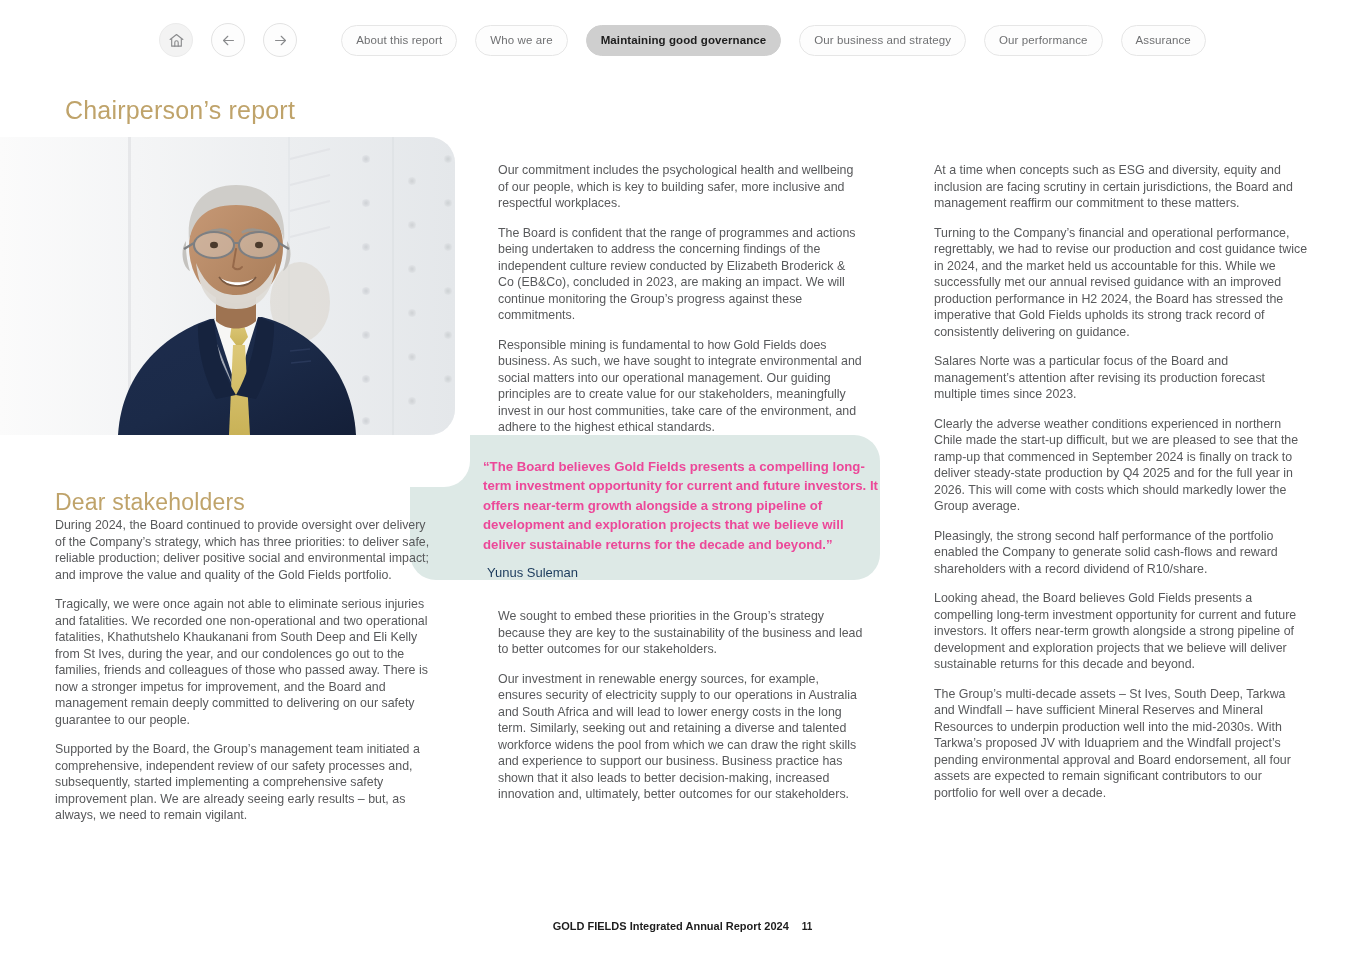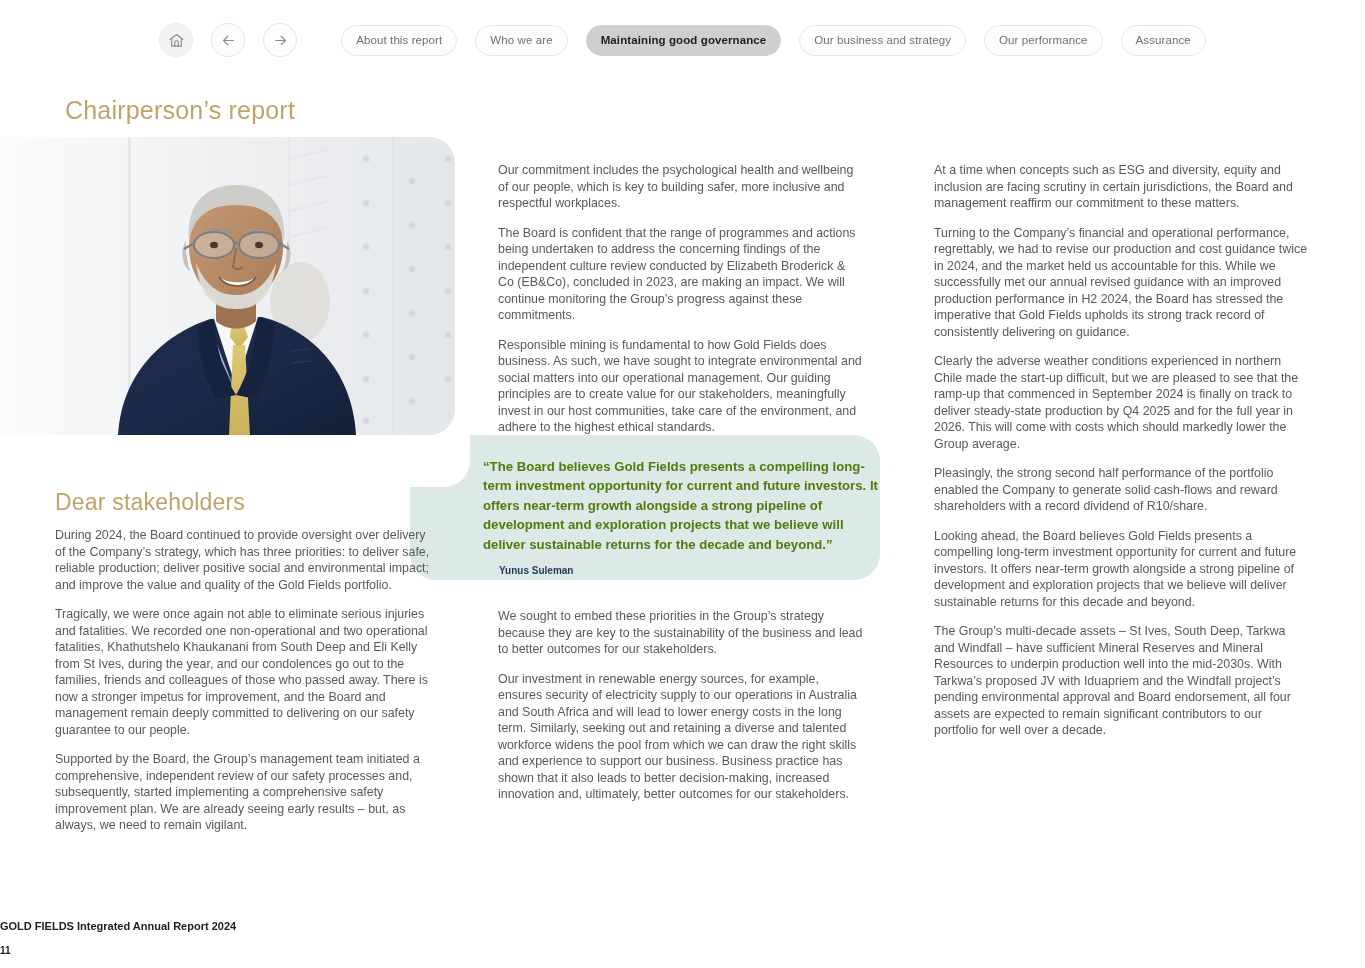--- a/index.html
+++ b/index.html
@@ -102,41 +102,41 @@
   }
   #quote-content {
     position: absolute;
     left: 483px; top: 457px;
     width: 395px;
   }
   .quote-text {
     font-size: 13.2px;
     line-height: 1.47;
     font-weight: bold;
-    color: #4d7c0f;
+    color: #ec4899;
     margin: 0;
   }
   .quote-name {
-    font-size: 10px;
-    font-weight: bold;
+    font-size: 13px;
+    font-weight: normal;
     color: #1b3a5c;
-    margin: 11px 0 0 16px;
+    margin: 11px 0 0 4px;
   }
 
   
   .col-text p {
     margin: 0 0 13px 0;
     font-size: 12.4px;
     line-height: 1.33;
     color: #58595b;
   }
   .col-head {
     font-size: 23px;
     color: #bfa36a;
-    margin: 0 0 11px 0;
+    margin: 0 0 1px 0;
     font-weight: normal;
     letter-spacing: 0.2px;
   }
 
   #col-left {
     position: absolute;
     left: 55px; top: 489px;
     width: 375px;
   }
   #col-mid-top {
@@ -160,21 +160,20 @@
     position: absolute;
     left: 0; top: 920px;
     width: 1365px;
     display: flex;
     align-items: baseline;
     justify-content: center;
     gap: 13px;
     font-size: 11px;
     color: #1d1d1d;
     font-weight: bold;
-    flex-direction: column;
   }
   #footer .fnum { font-size: 10px; }
 </style>
 </head>
 <body>
 
 <div id="topnav">
   <div class="nav-inner">
 
     <div class="nav-circle home">
@@ -353,20 +352,21 @@
 </div>
 
 <div id="col-mid-bottom" class="col-text">
   <p>We sought to embed these priorities in the Group’s strategy because they are key to the sustainability of the business and lead to better outcomes for our stakeholders.</p>
   <p>Our investment in renewable energy sources, for example, ensures security of electricity supply to our operations in Australia and South Africa and will lead to lower energy costs in the long term. Similarly, seeking out and retaining a diverse and talented workforce widens the pool from which we can draw the right skills and experience to support our business. Business practice has shown that it also leads to better decision-making, increased innovation and, ultimately, better outcomes for our stakeholders.</p>
 </div>
 
 <div id="col-right" class="col-text">
   <p>At a time when concepts such as ESG and diversity, equity and inclusion are facing scrutiny in certain jurisdictions, the Board and management reaffirm our commitment to these matters.</p>
   <p>Turning to the Company’s financial and operational performance, regrettably, we had to revise our production and cost guidance twice in 2024, and the market held us accountable for this. While we successfully met our annual revised guidance with an improved production performance in H2 2024, the Board has stressed the imperative that Gold Fields upholds its strong track record of consistently delivering on guidance.</p>
+  <p>Salares Norte was a particular focus of the Board and management’s attention after revising its production forecast multiple times since 2023.</p>
   <p>Clearly the adverse weather conditions experienced in northern Chile made the start-up difficult, but we are pleased to see that the ramp-up that commenced in September 2024 is finally on track to deliver steady-state production by Q4 2025 and for the full year in 2026. This will come with costs which should markedly lower the Group average.</p>
   <p>Pleasingly, the strong second half performance of the portfolio enabled the Company to generate solid cash-flows and reward shareholders with a record dividend of R10/share.</p>
   <p>Looking ahead, the Board believes Gold Fields presents a compelling long-term investment opportunity for current and future investors. It offers near-term growth alongside a strong pipeline of development and exploration projects that we believe will deliver sustainable returns for this decade and beyond.</p>
   <p>The Group’s multi-decade assets – St Ives, South Deep, Tarkwa and Windfall – have sufficient Mineral Reserves and Mineral Resources to underpin production well into the mid-2030s. With Tarkwa’s proposed JV with Iduapriem and the Windfall project’s pending environmental approval and Board endorsement, all four assets are expected to remain significant contributors to our portfolio for well over a decade.</p>
 </div>
 
 <div id="footer">
   <span>GOLD FIELDS Integrated Annual Report 2024</span>
   <span class="fnum">11</span>
 </div>

